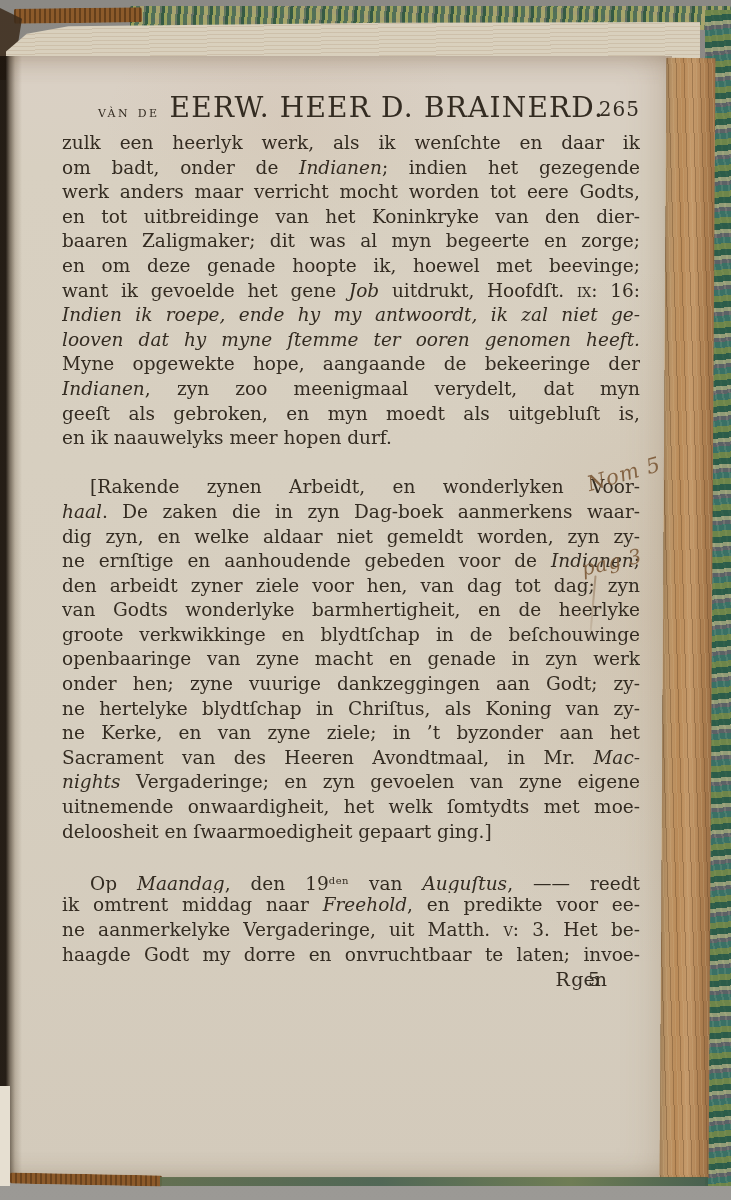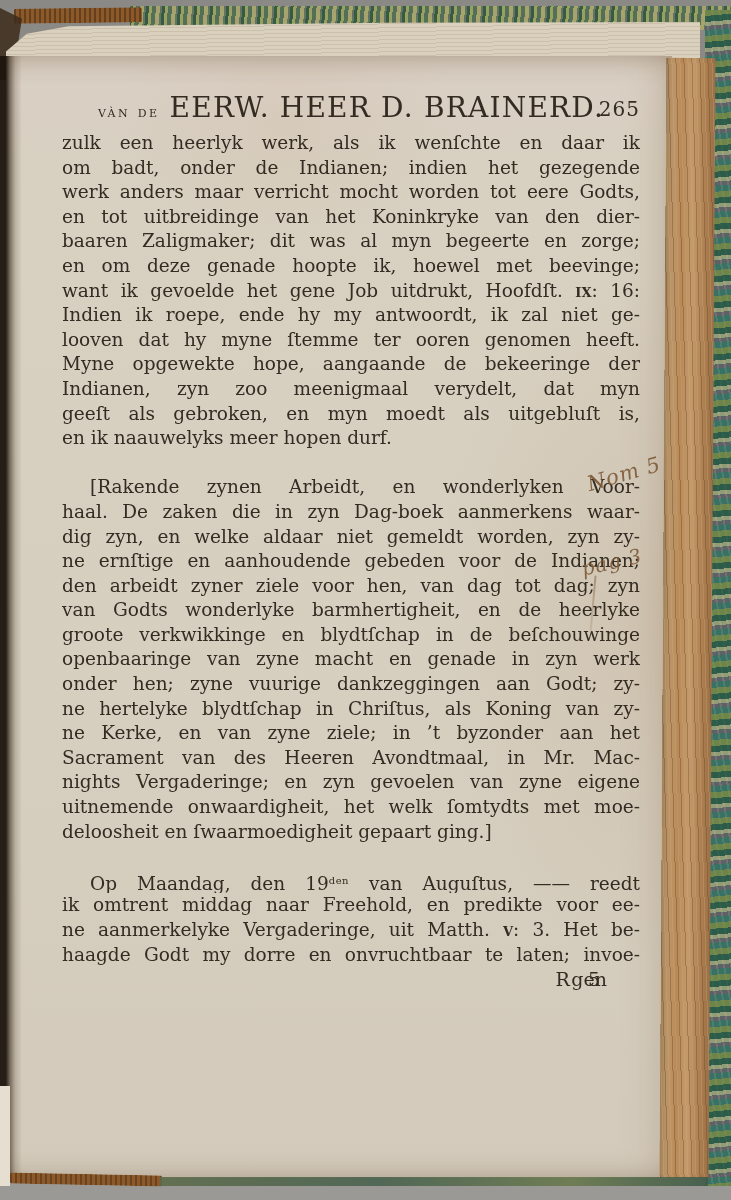--- a/index.html
+++ b/index.html
@@ -108,22 +108,22 @@
   .hdr-prefix{font-variant:small-caps;font-size:16px;letter-spacing:2.5px;margin-right:10px;}
   .hdr-title{font-size:28px;letter-spacing:1.2px;}
   .hdr-num{position:absolute;right:0;top:1px;font-size:20px;letter-spacing:1px;margin-left:42px;}
 
   .text-block{font-size:18.5px;}
   .line{height:var(--lh);line-height:var(--lh);text-align:justify;overflow:hidden;}
   .line::after{content:"";display:inline-block;width:100%;}
   .line.no-just{text-align:left;}
   .line.no-just::after{content:none;}
   .line.indent{text-indent:28px;}
-  .it{}
-  .sc{font-variant:small-caps;font-weight:bold;}
+  .it{font-style:italic;}
+  .sc{font-variant:small-caps;}
   .sup{font-size:10px;vertical-align:6px;letter-spacing:.5px;}
   .para + .para{margin-top:var(--lh);}
 
   .footer-line{position:relative;height:var(--lh);line-height:var(--lh);font-size:19px;}
   .signature{display:block;text-align:right;margin-right:40px;word-spacing:12px;}
   .catchword{position:absolute;right:33px;top:0;}
 
   
   .note{
     position:absolute;color:var(--handwriting);

